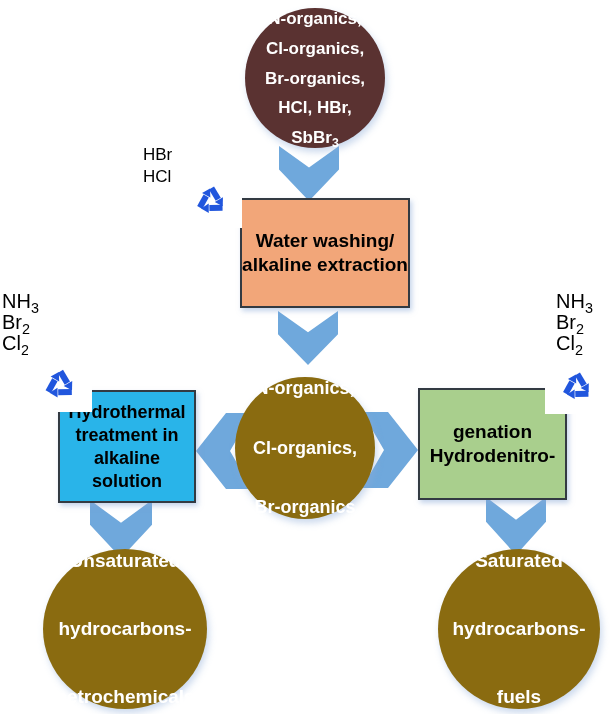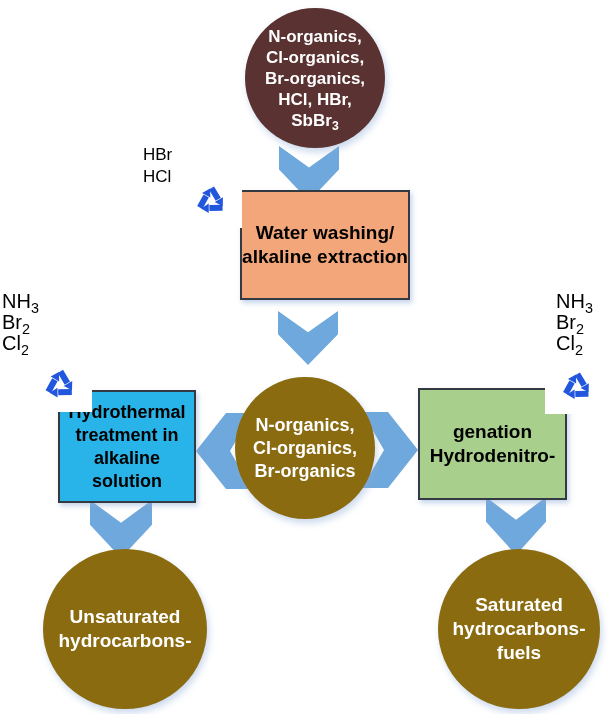--- a/index.html
+++ b/index.html
@@ -5,40 +5,40 @@
   html,body{margin:0;padding:0;background:#fff;}
   #canvas{
     position:relative;width:612px;height:714px;overflow:hidden;
     background:var(--page-bg,#fff);
     font-family:"Liberation Sans","DejaVu Sans",sans-serif;
     color:var(--text-dark,#000);
   }
   .abs{position:absolute;}
   .circle{
     border-radius:50%;
-    display:flex;flex-direction:column;align-items:center;justify-content:center;
+    display:flex;flex-direction:column;align-items:center;justify-content:space-between;
     text-align:center;font-weight:bold;color:var(--text-light,#fff);
     z-index:4;
     box-shadow:2px 4px 7px rgba(140,170,215,.45);
   }
   .top-circle{left:245px;top:8px;width:140px;height:140px;
     background:var(--top-circle-bg,#5a3231);font-size:17px;line-height:21px;}
   .mid-circle{left:235px;top:377px;width:140px;height:142px;
     background:var(--olive-circle-bg,#8a6b10);font-size:18px;line-height:23px;}
   .bl-circle{left:43px;top:549px;width:164px;height:160px;
     background:var(--olive-circle-bg,#8a6b10);font-size:19px;line-height:24px;}
   .br-circle{left:438px;top:549px;width:162px;height:160px;
     background:var(--olive-circle-bg,#8a6b10);font-size:19px;line-height:24px;}
   .pbox{
     display:flex;flex-direction:column;align-items:center;justify-content:center;
     text-align:center;font-weight:bold;color:var(--text-dark,#000);
     border:2px solid var(--box-border,#333a42);box-sizing:border-box;
     z-index:2;box-shadow:2px 3px 5px rgba(140,170,215,.5);
   }
-  .water-box{left:240px;top:190px;width:170px;height:110px;
+  .water-box{left:240px;top:198px;width:170px;height:110px;
     background:var(--water-box-bg,#f2a679);font-size:19px;line-height:24px;}
   .left-box{left:58px;top:390px;width:138px;height:113px;
     background:var(--hydrothermal-box-bg,#29b4e9);font-size:18px;line-height:23px;}
   .right-box{left:418px;top:388px;width:149px;height:112px;
     background:var(--hydrodenitro-box-bg,#a9cf8d);font-size:19px;line-height:24px;}
   .lbl{font-size:17px;line-height:22px;text-align:left;z-index:5;color:var(--text-dark,#000);}
   .gases{font-size:20px;line-height:21px;}
   sub{font-size:0.72em;line-height:0;}
   .chev{display:block;width:100%;height:100%;}
   .chev polygon{fill:var(--arrow-blue,#6fa8dc);}
@@ -184,20 +184,21 @@
 
   <div class="abs arrow" style="left:486px;top:497px;width:60px;height:58px;">
     <svg class="chev" viewBox="0 0 60 56" preserveAspectRatio="none">
         <polygon points="0,0 30,22 60,0 60,24 30,56 0,24"></polygon>
       </svg>
   </div>
 
   <div class="abs circle bl-circle">
     <div>Unsaturated</div>
     <div>hydrocarbons-</div>
+    <div>petrochemicals</div>
   </div>
 
   <div class="abs circle br-circle">
     <div>Saturated</div>
     <div>hydrocarbons-</div>
     <div>fuels</div>
   </div>
 
 </div>
 

